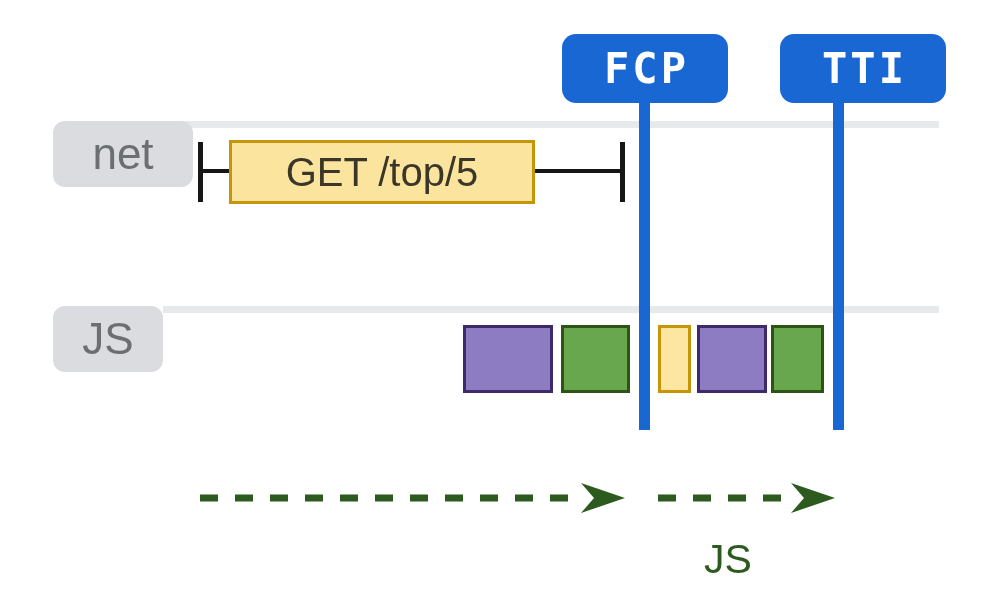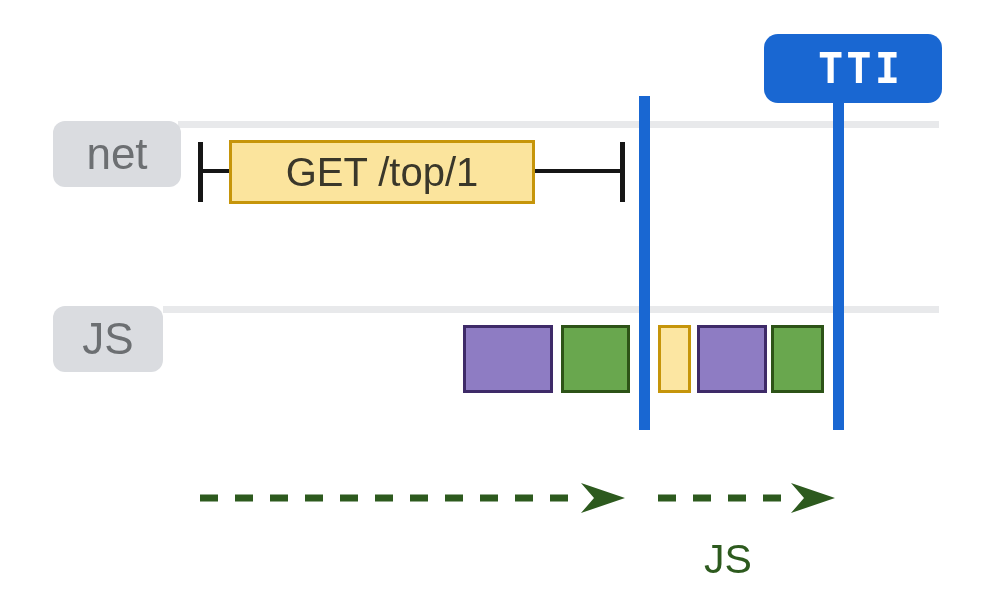--- a/index.html
+++ b/index.html
@@ -19,40 +19,40 @@
 
   
   .track-label {
     position: absolute;
     background: var(--label-bg);
     border-radius: 12px;
     color: var(--label-text);
     font-size: 44px;
     display: flex; align-items: center; justify-content: center;
   }
-  .net-label { left: 53px; top: 121px; width: 128px; height: 66px; }
+  .net-label { left: 53px; top: 121px; width: 140px; height: 66px; }
   .js-label  { left: 53px; top: 306px; width: 110px; height: 66px; }
 
   
   .vline { position: absolute; top: 96px; width: 11px; height: 334px; background: var(--accent-blue); }
   .fcp-line { left: 639px; }
   .tti-line { left: 833px; }
 
   
   .badge {
     position: absolute; top: 34px; width: 166px; height: 69px;
     background: var(--accent-blue);
     border-radius: 14px;
     color: #ffffff;
     font-family: "DejaVu Sans Mono", "Liberation Mono", monospace;
     font-weight: bold; font-size: 42px; letter-spacing: 3px; text-indent: 3px;
     display: flex; align-items: center; justify-content: center;
   }
   .fcp-badge { left: 562px; }
-  .tti-badge { left: 764px; padding-left: 12px; }
+  .tti-badge { left: 780px; }
 
   
   .ibeam { position: absolute; top: 142px; width: 5px; height: 60px; background: var(--marker-black); }
   .ibeam-start { left: 198px; }
   .ibeam-end   { left: 620px; }
   .connector { position: absolute; top: 169px; height: 4px; background: var(--marker-black); }
   .conn-left  { left: 203px; width: 26px; }
   .conn-right { left: 535px; width: 85px; }
   .request-box {
     position: absolute; left: 229px; top: 140px; width: 306px; height: 64px;
@@ -103,31 +103,34 @@
   <div class="track-label js-label">
     <span>JS</span>
   </div>
 
   <div class="vline fcp-line"></div>
   <div class="vline tti-line"></div>
 
   <div class="ibeam ibeam-start"></div>
   <div class="connector conn-left"></div>
   <div class="request-box">
-    <span>GET /top/1</span>
+    <span>GET /top/5</span>
   </div>
   <div class="connector conn-right"></div>
   <div class="ibeam ibeam-end"></div>
 
   <div class="block blk0" style="background: var(--purple-fill); border-color: var(--purple-border);"></div>
   <div class="block blk1" style="background: var(--green-fill); border-color: var(--green-border);"></div>
   <div class="block blk2" style="background: var(--yellow-fill); border-color: var(--yellow-border);"></div>
   <div class="block blk3" style="background: var(--purple-fill); border-color: var(--purple-border);"></div>
   <div class="block blk4" style="background: var(--green-fill); border-color: var(--green-border);"></div>
 
+  <div class="badge fcp-badge">
+    <span>FCP</span>
+  </div>
   <div class="badge tti-badge">
     <span>TTI</span>
   </div>
 
   <svg class="arrows" viewBox="0 0 994 60" xmlns="http://www.w3.org/2000/svg">
     <line class="arrow-line" x1="200" y1="28" x2="578" y2="28" stroke-dasharray="18 17"></line>
     <polygon class="arrow-head" points="581,13 625,28 581,43 594,28"></polygon>
     <line class="arrow-line" x1="658" y1="28" x2="788" y2="28" stroke-dasharray="18 17"></line>
     <polygon class="arrow-head" points="791,13 835,28 791,43 804,28"></polygon>
   </svg>

